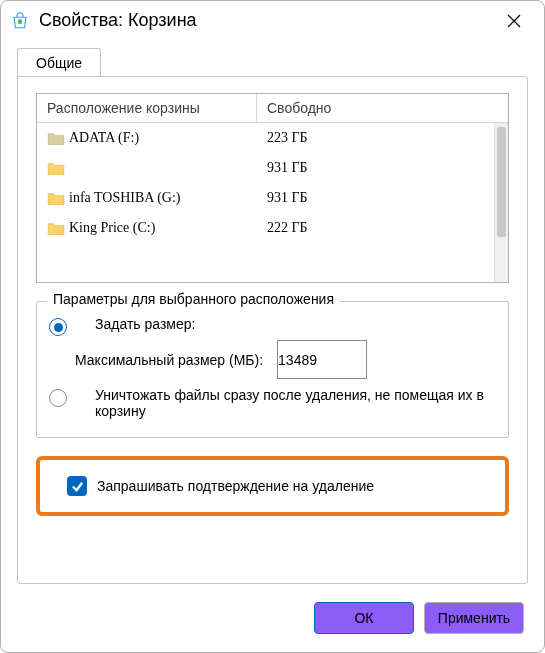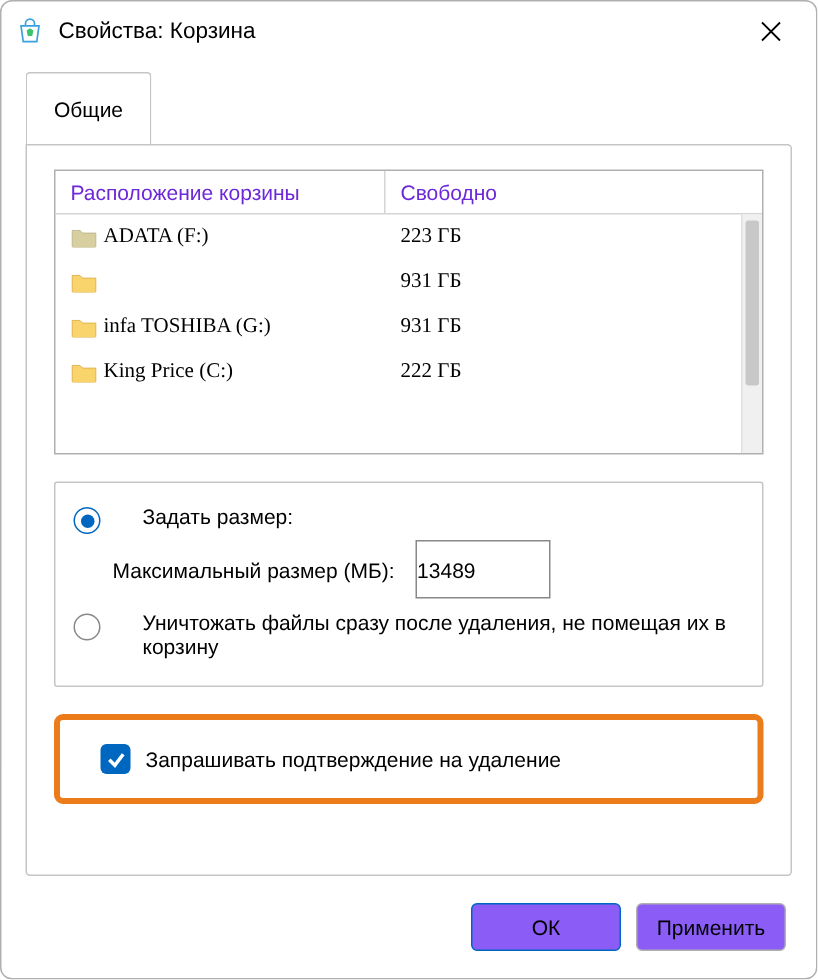--- a/index.html
+++ b/index.html
@@ -25,33 +25,33 @@
     height: 40px;
     display: flex;
     align-items: center;
     padding: 0 10px;
     border-bottom: 1px solid transparent;
   }
   .titleicon {
     width: 18px; height: 18px; margin-right: 10px;
     display: inline-flex; align-items: center; justify-content: center;
   }
-  .titletext { font-size: 15px; color: #000; flex: 1; }
+  .titletext { font-size: 18px; color: #000; flex: 1; }
   .closebtn {
     width: 40px; height: 40px;
     display: flex; align-items: center; justify-content: center;
     cursor: pointer;
   }
   .closebtn svg { width: 14px; height: 14px; stroke: #000; stroke-width: 1.2; }
   .tabs {
     display: flex;
     padding: 6px 16px 0 16px;
   }
   .tab {
-    padding: 16px 18px;
+    padding: 6px 18px;
     border: 1px solid #c5c5c5;
     border-bottom: none;
     border-radius: 3px 3px 0 0;
     background: #fff;
     font-size: 14px;
     position: relative;
     top: 1px;
   }
   .tabcontent {
     flex: 1;
@@ -81,21 +81,21 @@
     align-items: center;
     height: 30px;
   }
   .th, .td {
     padding: 6px 10px;
     font-size: 14px;
     white-space: nowrap;
     overflow: hidden;
     text-overflow: ellipsis;
   }
-  .th { color: #6d28d9; }
+  .th { color: #404040; }
   .col-loc { width: 220px; border-right: 1px solid #d5d5d5; display: flex; align-items: center; gap: 4px; }
   .tablebody .col-loc { border-right: none; }
   .col-free { flex: 1; }
   .folder-icon {
     width: 18px; height: 14px;
     display: inline-block;
   }
   .folder-icon svg { width: 100%; height: 100%; display: block; }
   .scrollbar {
     width: 14px;
@@ -269,20 +269,21 @@
             <div class="td col-free">222 ГБ</div>
           </div>
         </div>
         <div class="scrollbar">
           <div class="scrollthumb"></div>
         </div>
       </div>
     </div>
 
     <div class="fieldset">
+      <div class="legend">Параметры для выбранного расположения</div>
 
       <div class="radio-row">
         <span class="radio selected"></span>
         <span class="radio-label">Задать размер:</span>
       </div>
       <div class="subrow">
         <span>Максимальный размер (МБ):</span>
         <input class="size-input" value="13489" style="">
       </div>
 

